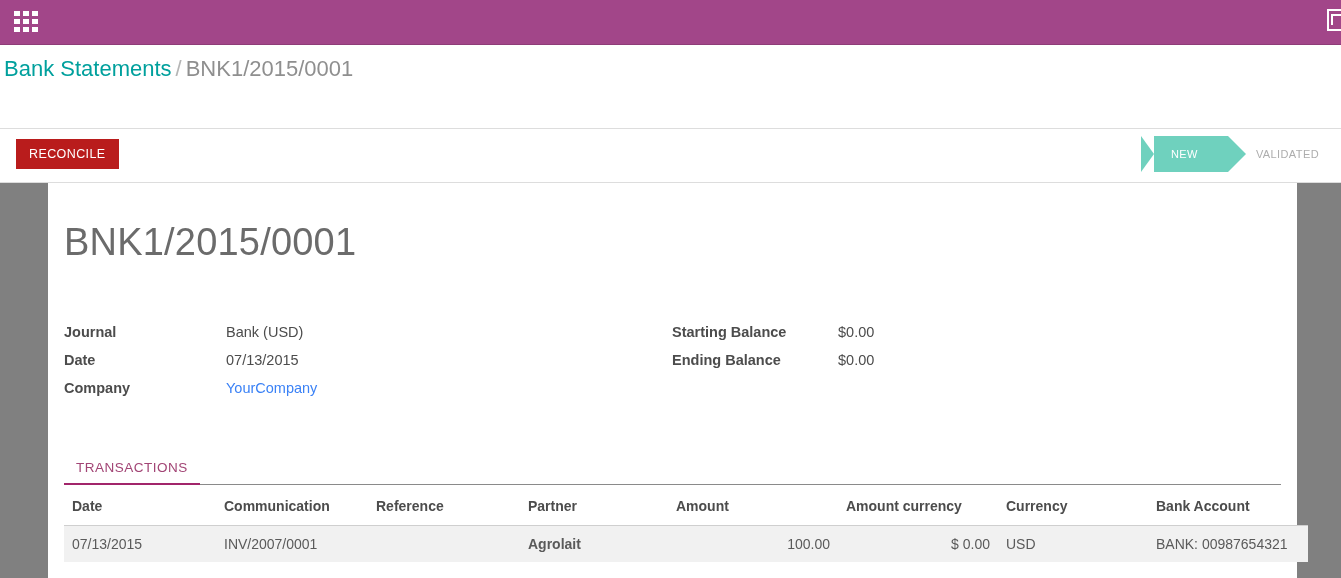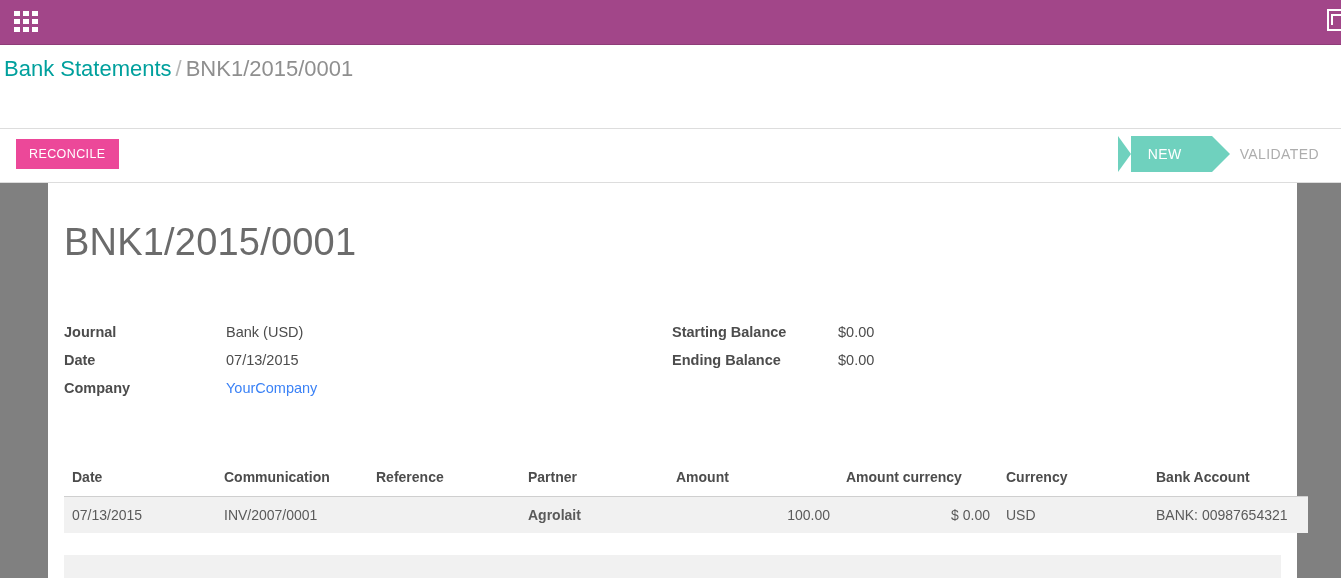--- a/index.html
+++ b/index.html
@@ -131,41 +131,41 @@
   #statusbar-row {
     position: absolute; top: 129px; left: 0;
     width: 1341px; height: 54px;
     background: #ffffff;
     border-bottom: 1px solid #dddddd;
   }
   #btn-reconcile {
     position: absolute; left: 16px; top: 10px;
     height: 30px;
     padding: 0 13px;
-    background: #ec4899;
+    background: #b91c1c;
     color: #ffffff;
     border: none;
     font-size: 12.5px;
     letter-spacing: .4px;
     line-height: 30px;
     cursor: pointer;
     font-family: "Liberation Sans", sans-serif;
   }
   #statusbar {
     position: absolute; right: 0px; top: 7px;
     height: 36px;
     display: flex;
     align-items: stretch;
   }
   .status-step {
     position: relative;
     display: flex;
     align-items: center;
     padding: 0 22px 0 28px;
-    font-size: 14px;
+    font-size: 11px;
     letter-spacing: .4px;
     color: #adadad;
     cursor: pointer;
     white-space: nowrap;
   }
   .status-step.active {
     background: #6fd1be;
     color: #ffffff;
     padding-left: 30px;
     padding-right: 30px;
@@ -372,20 +372,25 @@
           <span class="field-value">$0.00</span>
         </div>
         <div class="field-row">
           <span class="field-label">Ending Balance</span>
           <span class="field-value">$0.00</span>
         </div>
       </div>
     </div>
 
     <div id="notebook">
+      <div id="tab-bar">
+        <div class="tab">
+          <span>TRANSACTIONS</span>
+        </div>
+      </div>
 
       <table id="txn-table">
         <thead>
           <tr>
             <th class="c-date">Date</th>
             <th class="c-comm">Communication</th>
             <th class="c-ref">Reference</th>
             <th class="c-part">Partner</th>
             <th class="c-amt">Amount</th>
             <th class="c-amtc">Amount currency</th>

